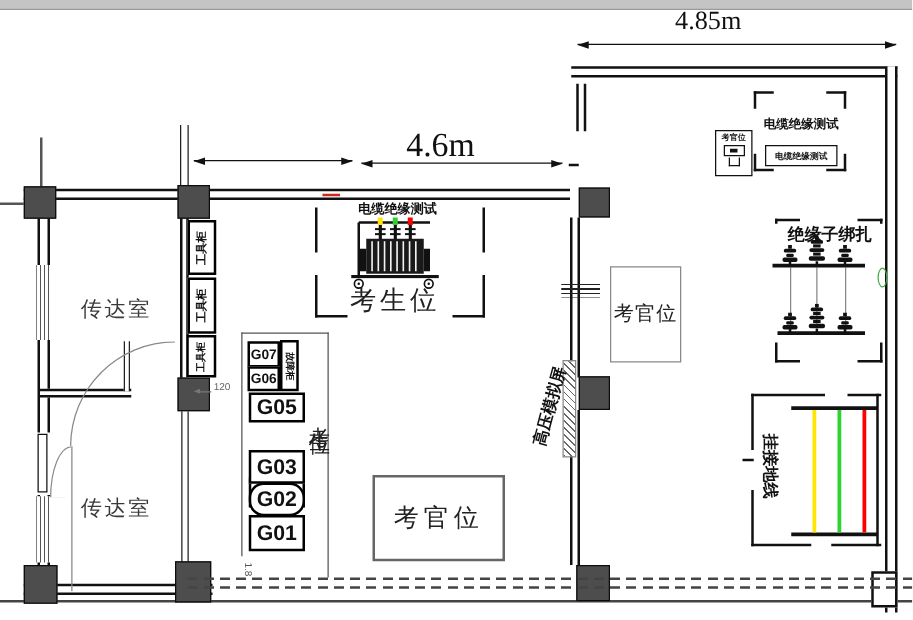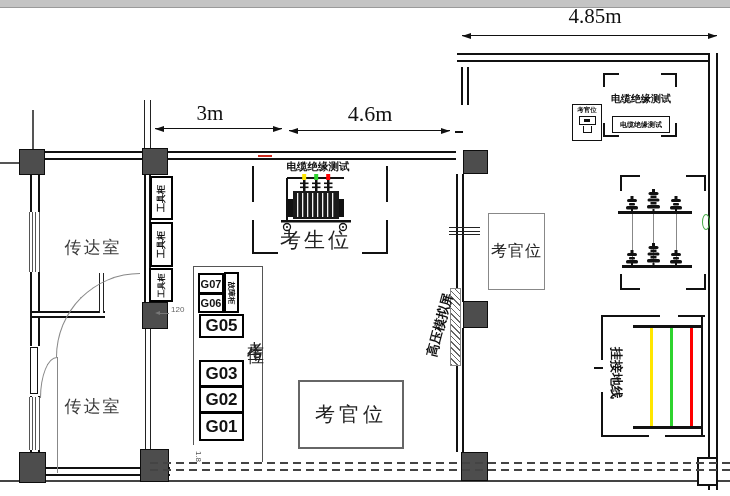--- a/index.html
+++ b/index.html
@@ -31,31 +31,30 @@
   .arc{position:absolute;box-sizing:border-box;}
 </style>
 </head>
 <body>
 
 <div class="plan">
 
   <div class="abs" style="left:0;top:0;width:730px;height:7px;background:#c4c4c4;border-bottom:1px solid #9a9a9a;"></div>
 
 
-  <div class="lbl serif" style="left:540px;top:4px;width:110px;text-align:center;font-size:21px;">4.85m</div>
+  <div class="lbl serif" style="left:540px;top:4px;width:110px;text-align:left;font-size:21px;">4.85m</div>
   <div class="dimline" style="left:462px;top:35px;width:255px;"></div>
   <div class="ah ah-l" style="left:462px;top:33px;"></div>
   <div class="ah ah-r" style="left:708px;top:33px;"></div>
 
-  <div class="lbl serif" style="left:175px;top:101px;width:70px;text-align:center;font-size:21px;">3m</div>
   <div class="dimline" style="left:155px;top:128px;width:127px;"></div>
   <div class="ah ah-l" style="left:155px;top:126px;"></div>
   <div class="ah ah-r" style="left:273px;top:126px;"></div>
 
-  <div class="lbl serif" style="left:325px;top:101px;width:90px;text-align:center;font-size:22px;">4.6m</div>
+  <div class="lbl serif" style="left:325px;top:101px;width:90px;text-align:left;font-size:27px;">4.6m</div>
   <div class="dimline" style="left:289px;top:130px;width:161px;"></div>
   <div class="ah ah-l" style="left:289px;top:128px;"></div>
   <div class="ah ah-r" style="left:441px;top:128px;"></div>
   <div class="bar" style="left:455px;top:131px;width:8px;height:1.5px;"></div>
 
   <div class="hwall" style="left:19px;top:151px;width:437px;height:9px;"></div>
   <div class="abs" style="left: 258px; top: 155px; width: 14px; height: 2px; background: rgb(204, 42, 30);"></div>
 
   <div class="hwall" style="left:457px;top:53px;width:261px;height:9px;"></div>
   <div class="vwall" style="left:708px;top:53px;width:10px;height:437px;"></div>
@@ -176,21 +175,21 @@
 
   <div class="gbox" style="left:199px;top:314px;width:45px;height:24px;font-size:17px;">
     <span>G05</span>
     </div>
   <div class="gbox" style="left:199px;top:337px;width:45px;height:24px;font-size:17px;margin-top:45px;">
     <span>G04</span>
     </div>
   <div class="gbox" style="left:199px;top:360px;width:45px;height:27px;font-size:17px;">
     <span>G03</span>
     </div>
-  <div class="gbox" style="left:199px;top:386px;width:45px;height:27px;font-size:17px;">
+  <div class="gbox" style="left:199px;top:386px;width:45px;height:27px;font-size:17px;border-radius:12px;">
     <span>G02</span>
     </div>
   <div class="gbox" style="left:199px;top:412px;width:45px;height:29px;font-size:17px;">
     <span>G01</span>
     </div>
 
   <div class="lbl vert-upright" style="left:244px;top:328px;font-size:17px;color:#222;height:72px;">考生位</div>
 
   <div class="abs" style="left:193px;top:445px;width:14px;height:22px;">
     <span class="rot-cw" style="display:inline-block;font-size:8px;color:#555;font-weight:normal;">1.8</span></div>
@@ -221,20 +220,21 @@
     <div style="margin:1px auto 0;width:17px;height:9px;border:1.5px solid #111;box-sizing:border-box;display:flex;align-items:center;justify-content:center;">
       <div style="width:6px;height:3px;background:#111;"></div>
       </div>
     <div style="margin:1px auto 0;width:9px;height:7px;border:1.2px solid #111;border-top:none;box-sizing:border-box;"></div>
   </div>
 
   <div class="bracket" style="left:620px;top:175px;width:20px;height:16px;border-left:2px solid #111;border-top:2px solid #111;"></div>
   <div class="bracket" style="left:686px;top:175px;width:20px;height:16px;border-right:2px solid #111;border-top:2px solid #111;"></div>
   <div class="bracket" style="left:620px;top:274px;width:20px;height:16px;border-left:2px solid #111;border-bottom:2px solid #111;"></div>
   <div class="bracket" style="left:686px;top:274px;width:20px;height:16px;border-right:2px solid #111;border-bottom:2px solid #111;"></div>
+  <div class="lbl cjk-b" style="left:620px;top:179px;width:88px;text-align:center;font-size:13.5px;background:#fff;">绝缘子绑扎</div>
 
   <div class="thin" style="left:632px;top:214px;width:1px;height:52px;background:#888;"></div>
   <div class="thin" style="left:653px;top:214px;width:1px;height:52px;background:#888;"></div>
   <div class="thin" style="left:676px;top:214px;width:1px;height:52px;background:#888;"></div>
   <div class="bar" style="left:618px;top:211px;width:74px;height:3px;"></div>
   <div class="bar" style="left:622px;top:265px;width:70px;height:3px;"></div>
 
   <svg class="abs" style="left:625px;top:196px;" width="14" height="16" viewBox="0 0 14 16">
     <rect x="5.5" y="0" width="3" height="3" fill="#111"></rect>
       <rect x="2" y="3" width="10" height="3" rx="1.5" fill="#111"></rect>

